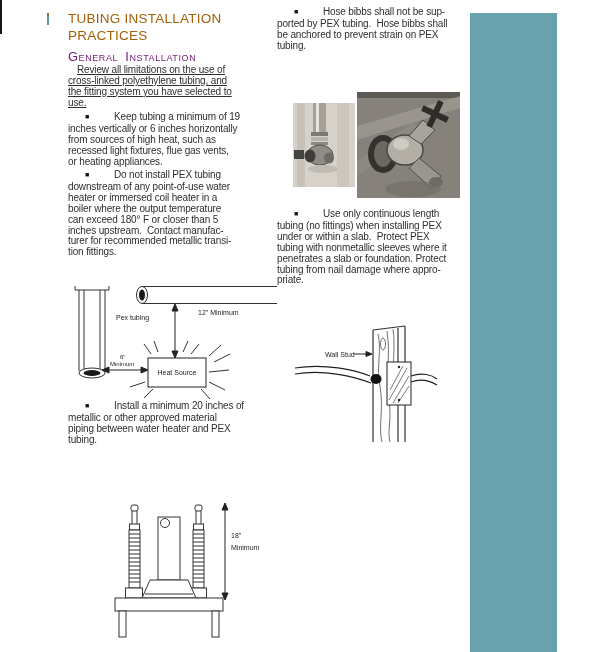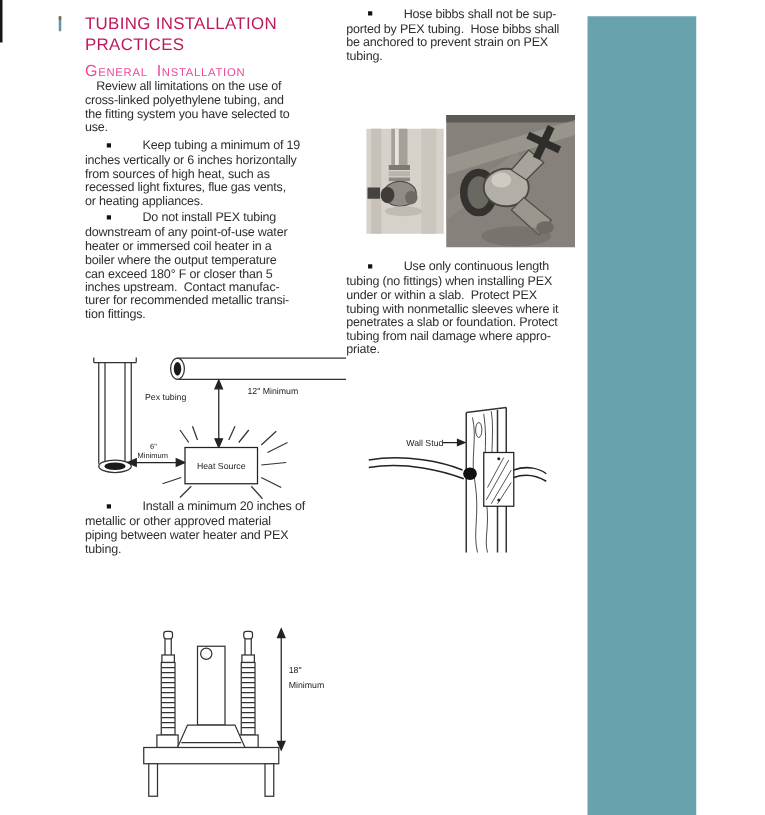--- a/index.html
+++ b/index.html
@@ -4,28 +4,28 @@
 <style>
   html,body{margin:0;padding:0;background:#e8e8e8;}
   .page{position:relative;width:612px;height:652px;background:#ffffff;overflow:hidden;
         font-family:"Liberation Sans",sans-serif;color:#2f2f2f;}
   .lines{white-space:pre;}
   .artifact-line{position:absolute;left:0;top:0;width:2px;height:34px;background:#161616;}
   .artifact-tick{position:absolute;left:47px;top:13px;width:2px;height:12px;background:#5f98a3;}
   .artifact-tick::before{content:"";position:absolute;top:0;left:0;width:2px;height:3px;background:#8a6b4a;}
 
   .title{position:absolute;left:68px;top:10px;margin:0;font-size:13.5px;line-height:17px;
-         font-weight:500;letter-spacing:.25px;color:#be185d;}
+         font-weight:500;letter-spacing:.25px;color:#a16207;}
   .subhead{position:absolute;left:68px;top:49px;margin:0;font-size:12.8px;font-weight:500;
-           font-variant:small-caps;letter-spacing:.6px;word-spacing:3px;color:#ec4899;text-align:right;}
+           font-variant:small-caps;letter-spacing:.6px;word-spacing:3px;color:#701a75;text-align:right;}
 
   p.body{position:absolute;margin:0;font-size:10px;line-height:10.9px;letter-spacing:-.15px;color:#2f2f2f;}
   .col-l{left:68px;width:212px;}
   .col-r{left:277px;width:192px;}
-  .intro .lines{display:inline-block;text-indent:9px;}
+  .intro .lines{display:inline-block;text-indent:9px;text-decoration:underline;}
   .bullet{display:inline-block;width:29px;margin-left:17px;font-size:7px;color:#111;
           transform:translateY(-1px);}
 
   svg text{font-family:"Liberation Sans",sans-serif;fill:#222;}
   .diag{position:absolute;}
 
   .sidebar{position:absolute;left:470px;top:13px;width:87px;height:639px;background:#68a3ad;}
 </style>
 </head>
 <body>

